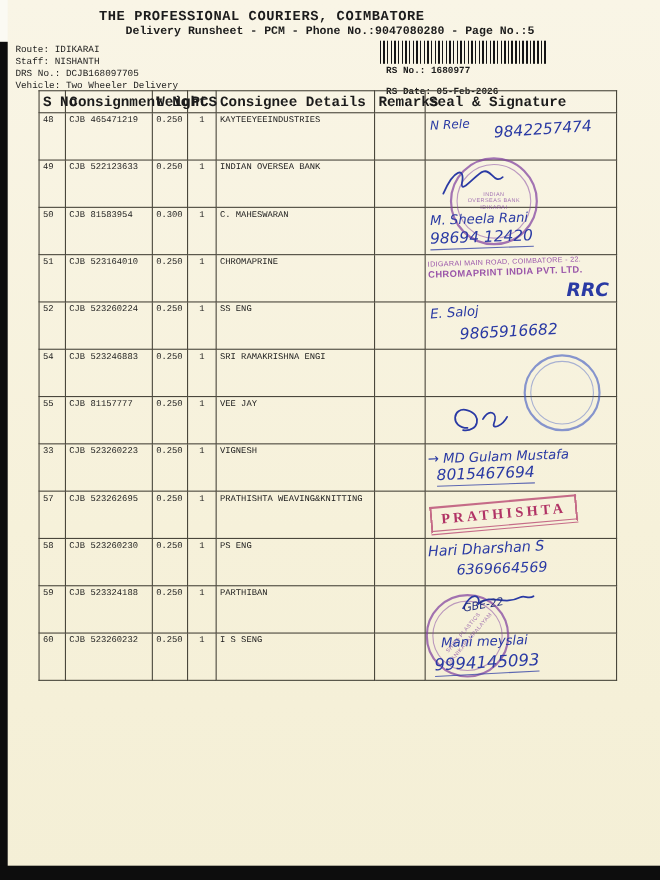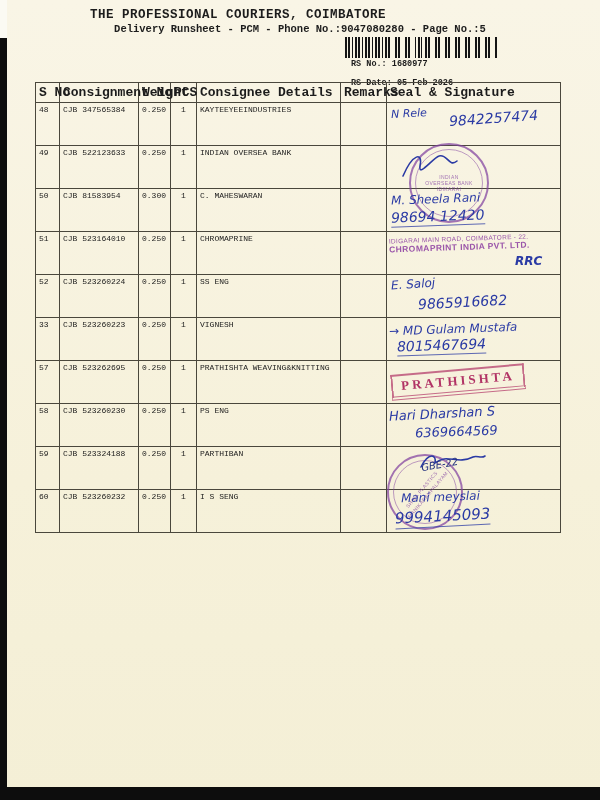--- a/index.html
+++ b/index.html
@@ -61,20 +61,26 @@
 <body>
 
 <div class="page">
   <div class="corner-top"></div>
   <div class="edge-left"></div>
   <div class="edge-bottom"></div>
 
   <div class="title">THE PROFESSIONAL COURIERS, COIMBATORE</div>
   <div class="subtitle">Delivery Runsheet - PCM - Phone No.:9047080280 - Page No.:5</div>
 
+  <div class="meta-left">
+    <div>Route: IDIKARAI</div>
+    <div>Staff: NISHANTH</div>
+    <div>DRS No.: DCJB168097705</div>
+    <div>Vehicle: Two Wheeler Delivery</div>
+  </div>
 
   <div class="barcode"></div>
   <div class="rs-no">RS No.: 1680977</div>
   <div class="rs-date">RS Date: 05-Feb-2026</div>
 
   <table class="runsheet">
     <colgroup>
       <col style="width:24px">
         <col style="width:79px">
         <col style="width:32px">
@@ -91,21 +97,21 @@
         <th>PCS</th>
         <th>Consignee Details</th>
         <th>Remarks</th>
         <th>Seal &amp; Signature</th>
       </tr>
     </thead>
     <tbody>
 
       <tr>
         <td class="c-sno">48</td>
-        <td>CJB 347565384</td>
+        <td>CJB 465471219</td>
         <td>0.250</td>
         <td class="c-pcs">1</td>
         <td>KAYTEEYEEINDUSTRIES</td>
         <td></td>
         <td class="c-seal">
           <span class="hw" style="left:4px;top:4px;font-size:11px;transform:rotate(-3deg)">N Rele</span>
           <span class="hw" style="left:62px;top:7px;font-size:14px;transform:rotate(-4deg)">9842257474</span>
         </td>
       </tr>
 
@@ -146,39 +152,63 @@
         <td>CJB 523164010</td>
         <td>0.250</td>
         <td class="c-pcs">1</td>
         <td>CHROMAPRINE</td>
         <td></td>
         <td class="c-seal">
           <div class="stamp-lines" style="left:2px;top:3px;transform:rotate(-2deg)">
             <div class="l1">IDIGARAI MAIN ROAD, COIMBATORE - 22.</div>
             <div class="l2">CHROMAPRINT INDIA PVT. LTD.</div>
           </div>
-          <span class="hw" style="left:128px;top:22px;font-size:12px;font-weight:bold">RRC</span>
+          <span class="hw" style="left:128px;top:22px;font-size:17px;font-weight:bold">RRC</span>
         </td>
       </tr>
 
       <tr>
         <td class="c-sno">52</td>
         <td>CJB 523260224</td>
         <td>0.250</td>
         <td class="c-pcs">1</td>
         <td>SS ENG</td>
         <td></td>
         <td class="c-seal">
           <span class="hw" style="left:4px;top:2px;font-size:12px;transform:rotate(-4deg)">E. Saloj</span>
           <span class="hw" style="left:31px;top:19px;font-size:14px;transform:rotate(-3deg)">9865916682</span>
         </td>
       </tr>
 
 
-
+      <tr>
+        <td class="c-sno">54</td>
+        <td>CJB 523246883</td>
+        <td>0.250</td>
+        <td class="c-pcs">1</td>
+        <td>SRI RAMAKRISHNA ENGI</td>
+        <td></td>
+        <td class="c-seal">
+          <div class="ring blue" style="left:89px;top:4px;width:66px;height:66px"></div>
+        </td>
+      </tr>
+
+      <tr>
+        <td class="c-sno">55</td>
+        <td>CJB 81157777</td>
+        <td>0.250</td>
+        <td class="c-pcs">1</td>
+        <td>VEE JAY</td>
+        <td></td>
+        <td class="c-seal">
+          <svg class="sig" style="left:18px;top:4px" width="60" height="30" viewBox="0 0 60 30">
+              <path d="M20 24 C4 24, 6 4, 20 8 C34 12, 30 28, 16 26 M34 16 C40 6, 48 10, 44 20 C42 26, 52 22, 56 14"></path>
+            </svg>
+        </td>
+      </tr>
 
       <tr>
         <td class="c-sno">33</td>
         <td>CJB 523260223</td>
         <td>0.250</td>
         <td class="c-pcs">1</td>
         <td>VIGNESH</td>
         <td></td>
         <td class="c-seal">
           <span class="hw" style="left:2px;top:4px;font-size:12px;transform:rotate(-2deg)">→ MD Gulam Mustafa</span>

